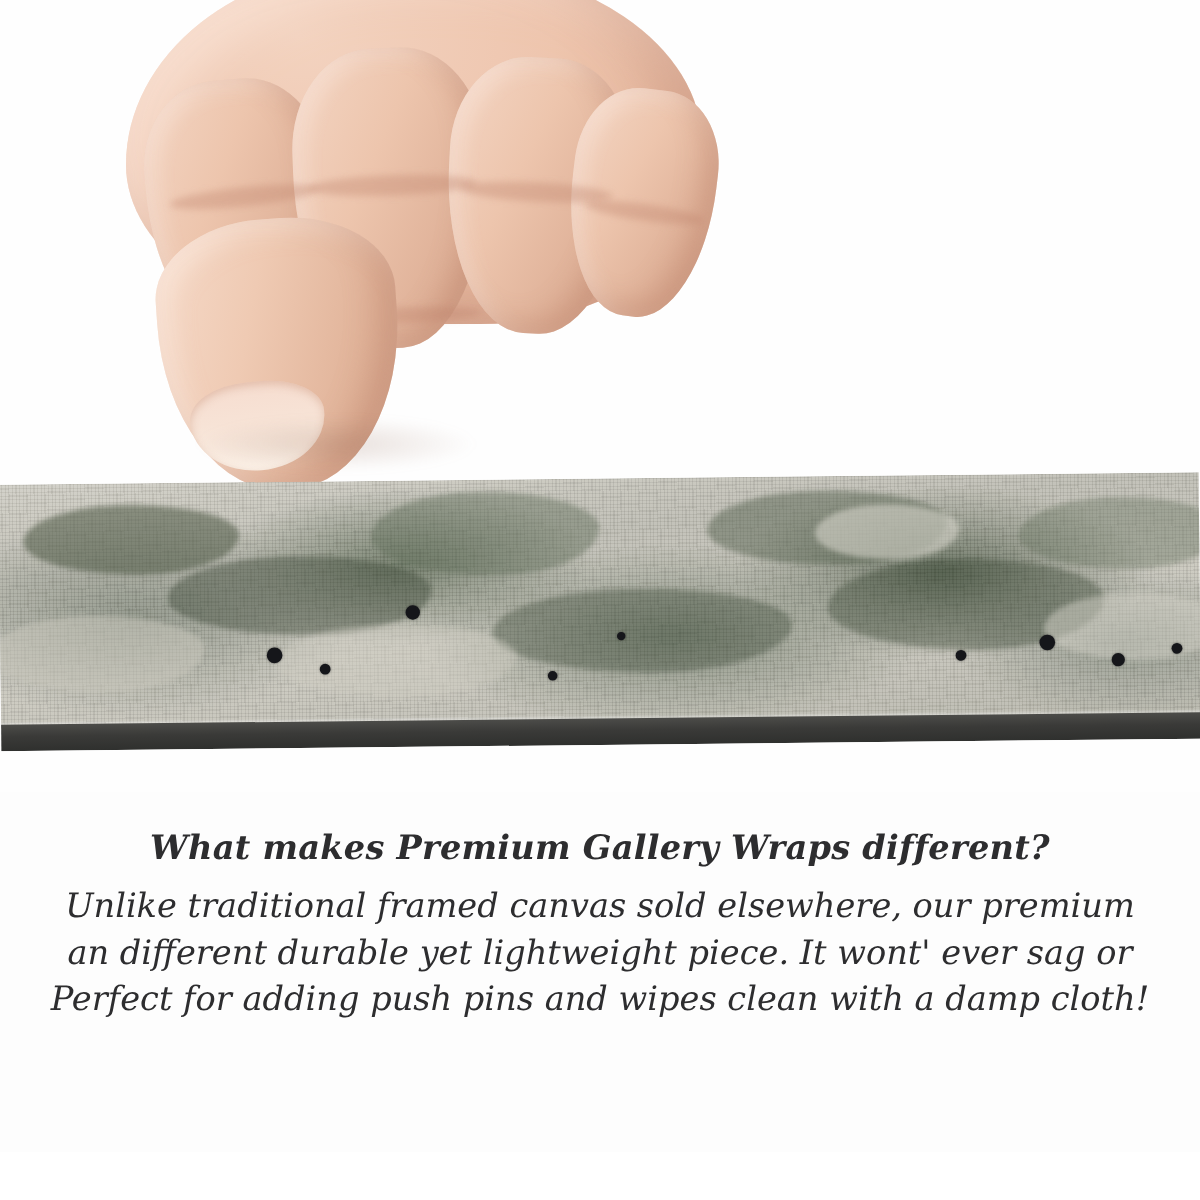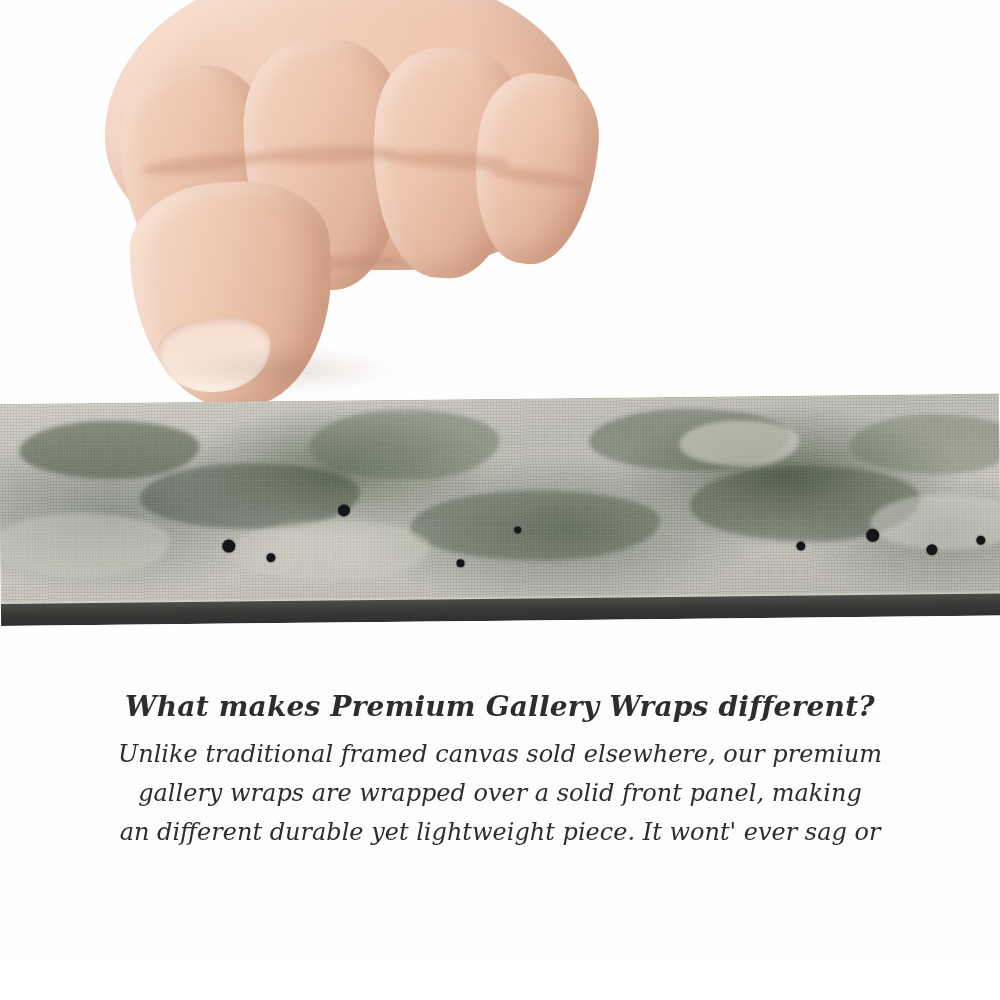--- a/index.html
+++ b/index.html
@@ -177,21 +177,21 @@
     font-family: "DejaVu Serif", serif;
     font-style: italic;
   }
   .caption-title {
     font-size: 28px;
     font-weight: 700;
     letter-spacing: 0.2px;
     margin-bottom: 12px;
   }
   .caption-body {
-    font-size: 24px;
+    font-size: 28px;
     line-height: 39px;
     font-weight: 400;
   }
   .caption-body .line { display: block; }
 </style>
 </head>
 <body>
 
 <div class="page">
 
@@ -241,18 +241,18 @@
       <div class="canvas-highlight"></div>
       <div class="canvas-bottom"></div>
     </div>
 
   </div>
 
   <div class="caption">
     <div class="caption-title">What makes Premium Gallery Wraps different?</div>
     <div class="caption-body">
       <span class="line">Unlike traditional framed canvas sold elsewhere, our premium</span>
-      <span class="line">gallery wraps are wrapped over a solid front panel, making</span>
       <span class="line">an different durable yet lightweight piece. It wont' ever sag or</span>
+      <span class="line">Perfect for adding push pins and wipes clean with a damp cloth!</span>
     </div>
   </div>
 
 </div>
 
 </body></html>

